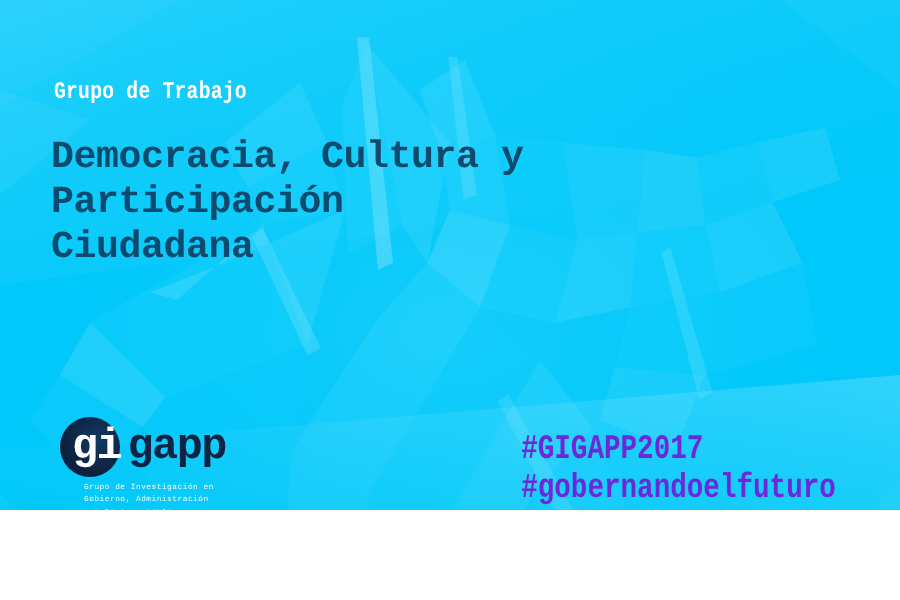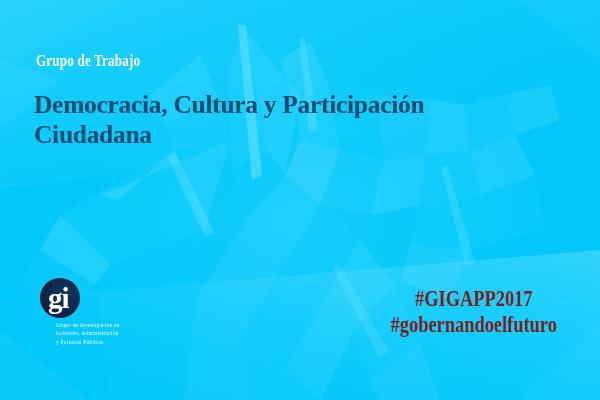--- a/index.html
+++ b/index.html
@@ -3,24 +3,24 @@
 <meta charset="utf-8">
 <style>
   html, body {
     margin: 0;
     padding: 0;
     background: #ffffff;
   }
   #slide {
     position: relative;
     width: 600px;
-    height: 400px;
+    height: 340px;
     overflow: hidden;
     background: #00c8fa;
-    font-family: Liberation Serif, serif;
+    font-family: Liberation Mono, monospace;
     -webkit-font-smoothing: antialiased;
   }
   
   #poly-bg {
     position: absolute;
     inset: 0;
     width: 600px;
     height: 400px;
     display: block;
   }
@@ -47,22 +47,22 @@
     font-weight: bold;
     line-height: 1.18;
     letter-spacing: -0.3px;
     white-space: pre-line;
   }
   
   .tags {
     position: absolute;
     right: 43px;
     top: 286px;
-    text-align: center;
-    color: #7f1d1d;
+    text-align: left;
+    color: #6d28d9;
   }
   .tag {
     font-size: 23px;
     font-weight: bold;
     line-height: 1.13;
     letter-spacing: 0px;
     transform: scaleX(0.80);
     transform-origin: right center;
     white-space: nowrap;
   }
@@ -207,19 +207,20 @@
 
   <div class="tags">
     <div class="tag">#GIGAPP2017</div>
     <div class="tag">#gobernandoelfuturo</div>
   </div>
 
   <div class="logo">
     <div class="logo-mark">
       <span class="logo-circle"></span>
       <span class="logo-gi">gi</span>
+      <span class="logo-gapp">gapp</span>
       <span class="logo-tagline">Grupo de Investigación en
 Gobierno, Administración
 y Políticas Públicas</span>
     </div>
   </div>
 
 </div>
 
 </body></html>

